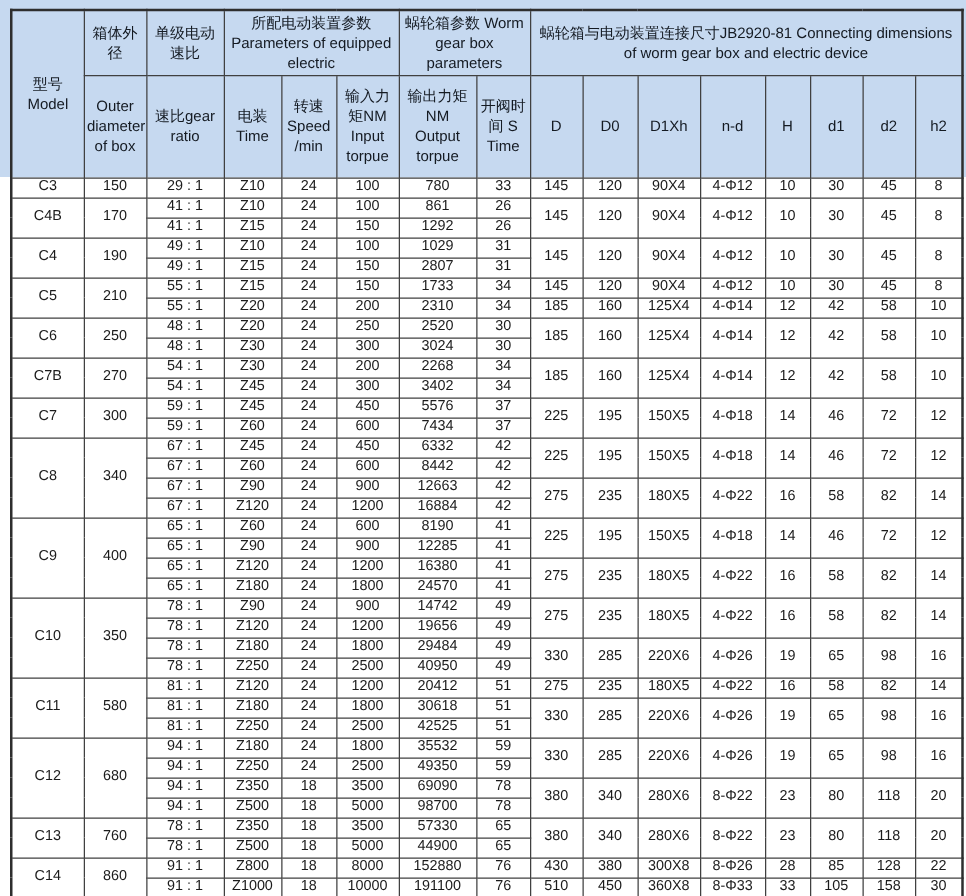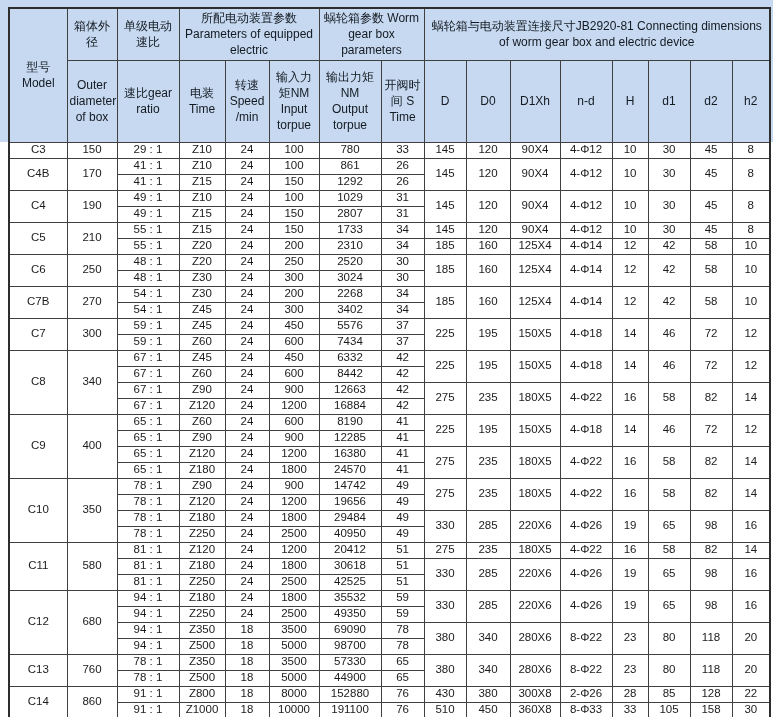--- a/index.html
+++ b/index.html
@@ -536,21 +536,21 @@
           <td rowspan="2">860</td>
           <td>91 : 1</td>
           <td>Z800</td>
           <td>18</td>
           <td>8000</td>
           <td>152880</td>
           <td>76</td>
           <td>430</td>
           <td>380</td>
           <td>300X8</td>
-          <td>2-Φ26</td>
+          <td>8-Φ26</td>
           <td>28</td>
           <td>85</td>
           <td>128</td>
           <td>22</td>
         </tr>
         <tr>
           <td>91 : 1</td>
           <td>Z1000</td>
           <td>18</td>
           <td>10000</td>

